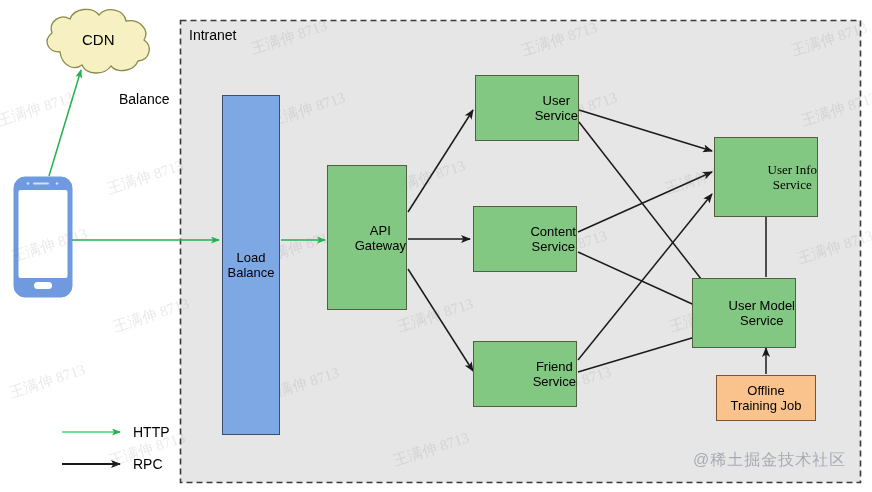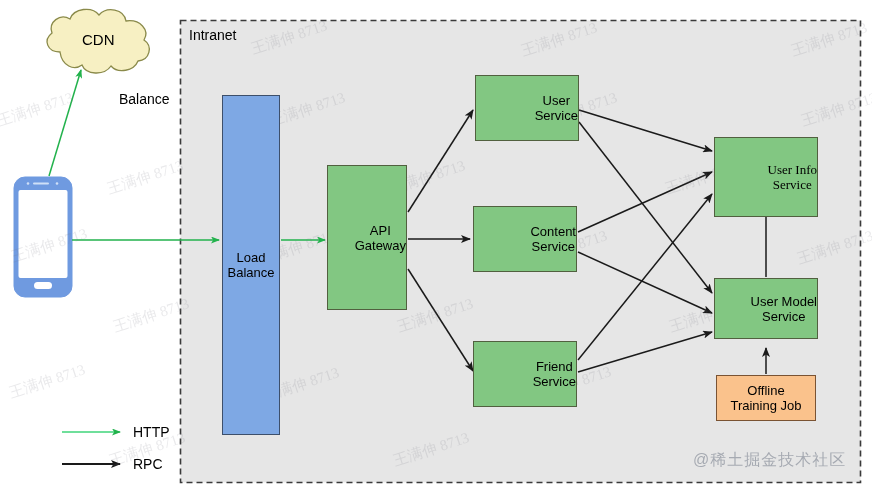--- a/index.html
+++ b/index.html
@@ -140,21 +140,21 @@
   <div class="node green" style="left:473px;top:341px;width:104px;height:66px;">
     <span>Friend
 Service</span>
   </div>
 
   <div class="node green" style="left:714px;top:137px;width:104px;height:80px;font-family:Liberation Serif, serif;">
     <span>User Info
 Service</span>
   </div>
 
-  <div class="node green" style="left:714px;top:278px;width:104px;height:61px;">
+  <div class="node green" style="left:692px;top:278px;width:104px;height:70px;">
     <span>User Model
 Service</span>
   </div>
 
   <div class="node orange" style="left:716px;top:375px;width:100px;height:46px;">
     <span>Offline
 Training Job</span>
   </div>
 
 

